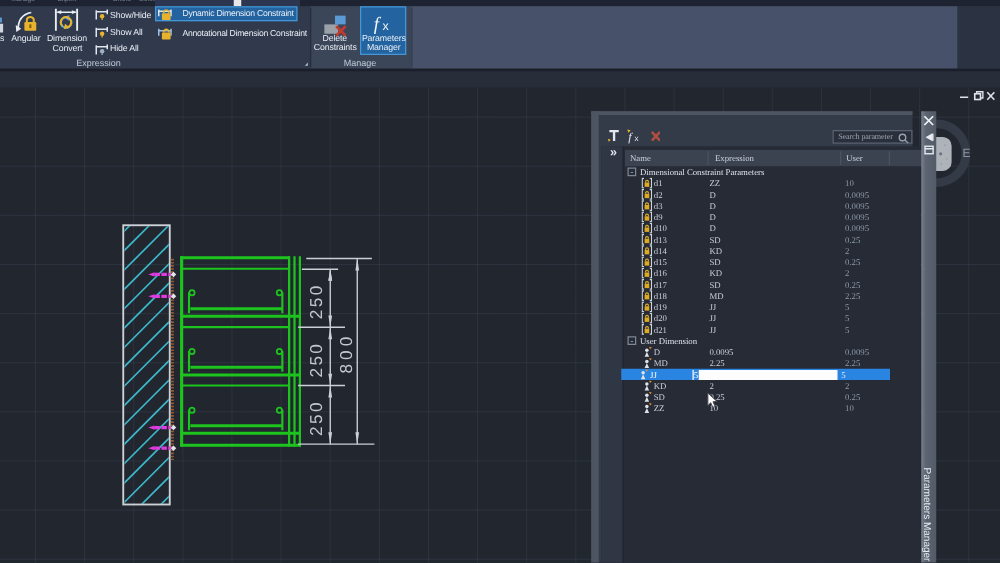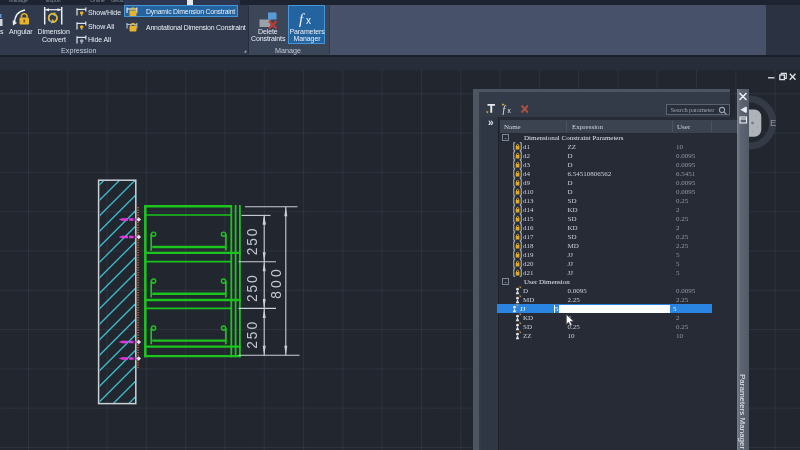--- a/index.html
+++ b/index.html
@@ -23,21 +23,21 @@
 #gutter{position:absolute;left:0;top:0;width:18px;height:333px;background:#2f3644;border-right:1px solid #1e232c}
 #phead{position:absolute;left:19px;top:3px;width:242px;height:13px;background:#3b4250;color:#ccd3de;font-size:7px;font-family:"Liberation Serif",serif;}
 #phead span{position:absolute;top:3px}
 #prows{position:absolute;left:19px;top:16px;width:238px}
 .r,.grow{position:relative;height:9px;font-family:"Liberation Serif",serif;font-size:7px;color:#c9d0db;white-space:nowrap}
 .r .nm{position:absolute;left:23px;top:1px}
 .r .ex{position:absolute;left:67.5px;top:1px}
 .r .vl{position:absolute;left:176px;top:1px;color:#8f99a8}
 .ric{position:absolute;left:12.5px;top:0px}
 .grow .cb{position:absolute;left:2px;top:0.5px;width:7px;height:7px;border:1px solid #7e8793;background:#262b36;color:#7fb2e8;font-size:8px;line-height:5px;text-align:center;font-family:"Liberation Sans"}
-.grow .gt{position:absolute;left:24px;top:1px;color:#dde3ec}
+.grow .gt{position:absolute;left:12px;top:1px;color:#dde3ec}
 .hl{background:#2a84e2;width:215px;margin-left:-3px}
 .ebox{position:absolute;left:57px;top:0.5px;width:116px;height:8.5px;background:#fdfdfd}
 .sel{position:absolute;left:0.5px;top:0px;width:4.5px;height:8px;background:#2e86e0;color:#fff;font-size:7px;text-align:center}
 #strip{position:absolute;left:736.5px;top:89px;width:12px;height:361px;background:linear-gradient(90deg,#79818e,#5c6472 30%,#535b69)}
 #vtitle{position:absolute;left:736.5px;top:374px;width:12px;height:76px;overflow:hidden}
 #vtitle div{position:absolute;left:1px;top:0;color:#e8ecf1;font-size:8px;white-space:nowrap;writing-mode:vertical-rl;}
 #sbox{position:absolute;left:186.5px;top:11.5px;width:64.5px;height:11px;background:#2a303b;border:1px solid #5a6372;color:#98a1ae;font-size:6.5px;font-family:"Liberation Serif",serif;line-height:9.5px;padding-left:4px;letter-spacing:-0.1px}
 </style></head><body>
 <div id="grid"></div>
 <div id="menustrip">
@@ -337,28 +337,20 @@
             <use href="#ilock"></use>
           </svg>
           <span class="nm">d3</span>
           <span class="ex">D</span>
           <span class="vl">0.0095</span>
         </div>
         <div class="r">
           <svg class="ric" width="9" height="9" viewBox="0 0 9 9">
             <use href="#ilock"></use>
           </svg>
-          <span class="nm">d4</span>
-          <span class="ex">6.54510806562</span>
-          <span class="vl">6.5451</span>
-        </div>
-        <div class="r">
-          <svg class="ric" width="9" height="9" viewBox="0 0 9 9">
-            <use href="#ilock"></use>
-          </svg>
           <span class="nm">d9</span>
           <span class="ex">D</span>
           <span class="vl">0.0095</span>
         </div>
         <div class="r">
           <svg class="ric" width="9" height="9" viewBox="0 0 9 9">
             <use href="#ilock"></use>
           </svg>
           <span class="nm">d10</span>
           <span class="ex">D</span>

